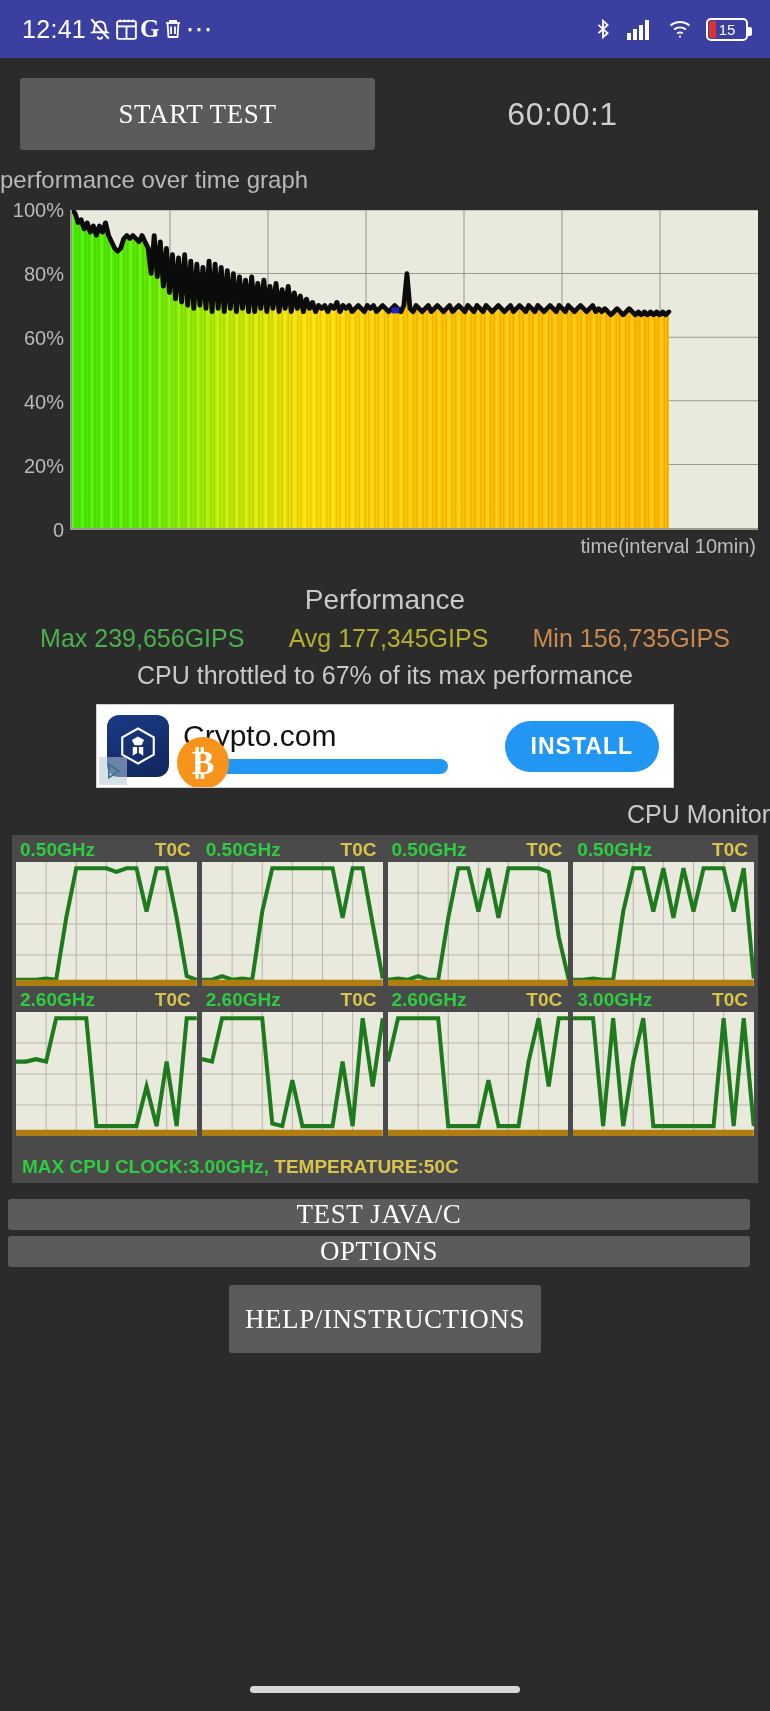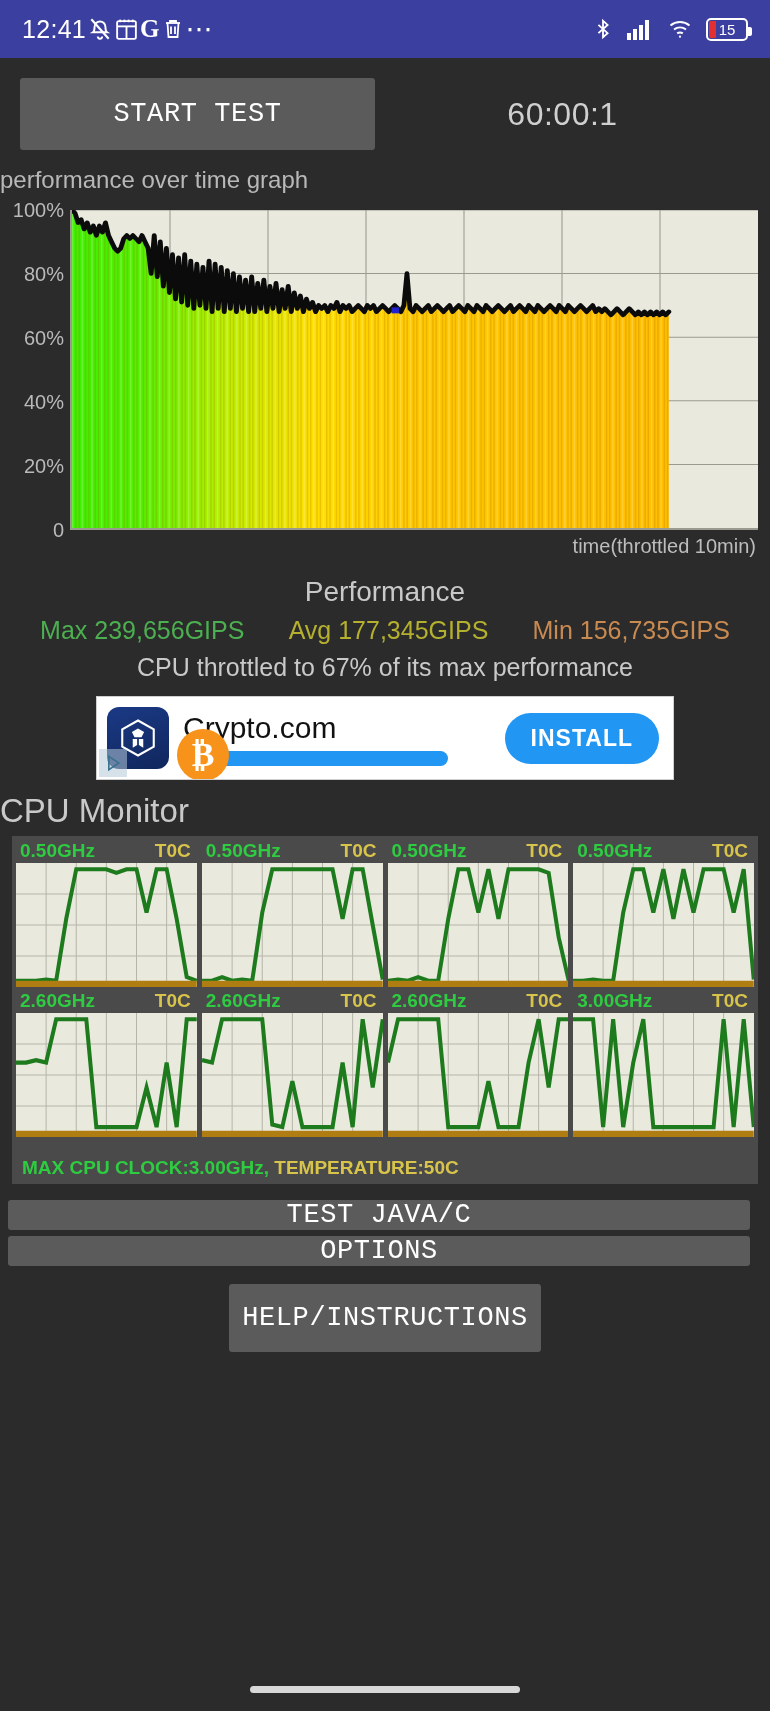--- a/index.html
+++ b/index.html
@@ -45,21 +45,21 @@
   .row-top {
     display: flex; align-items: center;
     padding: 20px 20px 0 20px;
   }
   .btn {
     background: #5b5b5b; color: #ffffff;
     border: none; border-radius: 3px;
     font-size: 27px; letter-spacing: .6px;
     display: flex; align-items: center; justify-content: center;
     cursor: pointer;
-    font-family: Liberation Mono, monospace;
+    font-family: Liberation Serif, serif;
   }
   .btn-start { width: 355px; height: 72px; }
   .timer {
     flex: 1; text-align: center; color: #cfcfcf;
     font-size: 32px; letter-spacing: .5px;
   }
 
   .graph-title {
     text-align: left; color: #b8b8b8;
     font-size: 24px; margin: 16px 0 6px 0;
@@ -82,21 +82,21 @@
     overflow: hidden;
   }
   .plot svg { display:block; width: 100%; height: 100%; }
   .xaxis-label {
     position: absolute; right: 2px; bottom: -6px;
     color: #bdbdbd; font-size: 20px;
   }
 
   
   .perf-title {
-    text-align:center; color:#c9c9c9; font-size: 28px; margin-top: 24px;
+    text-align:center; color:#c9c9c9; font-size: 28px; margin-top: 32px;
   }
   .perf-stats {
     display:flex; justify-content: space-around; align-items:center;
     margin-top: 8px; padding: 0 18px;
     font-size: 25px;
   }
   .throttle {
     text-align:center; color:#c9c9c9; font-size: 25px; margin-top: 8px;
   }
 
@@ -128,21 +128,21 @@
     letter-spacing: 1px; font-weight: bold; flex: 0 0 auto;
   }
   .ad-adchoice {
     position:absolute; left: 2px; bottom: 2px; width: 28px; height: 28px;
     background: rgba(180,200,215,.55);
     display:flex; align-items:center; justify-content:center;
   }
   .ad-adchoice svg { display:block; }
 
   
-  .cpu-title { text-align:left; color:#c9c9c9; font-size: 33px; margin-top: 12px; }
+  .cpu-title { text-align:right; color:#c9c9c9; font-size: 25px; margin-top: 12px; }
   .cpu-panel {
     margin: 6px 12px 0 12px; background:#4a4a4a; padding: 4px 4px 2px 4px;
   }
   .cpu-row { display:flex; gap: 5px; }
   .cpu-cell { flex: 1; min-width: 0; }
   .cpu-cell-head {
     display:flex; justify-content: space-between; align-items:center;
     padding: 0 6px 1px 4px; font-size: 19px; font-weight: bold;
     font-family: "Liberation Sans", sans-serif;
   }
@@ -468,21 +468,21 @@
             <rect x="543" y="105.6" width="1.4" height="214.4" fill="#a06000"></rect>
             <rect x="546" y="102.39999999999998" width="1.4" height="217.60000000000002" fill="#a06000"></rect>
             <rect x="549" y="105.6" width="1.4" height="214.4" fill="#ffffff"></rect>
             <rect x="552" y="102.39999999999998" width="1.4" height="217.60000000000002" fill="#a06000"></rect>
             <rect x="555" y="105.6" width="1.4" height="214.4" fill="#a06000"></rect>
           </g>
         <path id="chart-line" fill="none" stroke="#0b0b0b" stroke-width="4.5" stroke-linejoin="round" stroke-linecap="round" d="M0.00 0.00 L2.84 3.20 L5.68 12.80 L8.52 9.60 L11.36 19.20 L14.20 12.80 L17.04 22.40 L19.89 16.00 L22.73 25.60 L25.57 16.00 L28.41 22.40 L31.25 12.80 L34.09 25.60 L36.93 32.00 L39.77 38.40 L42.61 41.60 L45.45 38.40 L48.29 28.80 L51.13 25.60 L53.98 28.80 L56.82 25.60 L59.66 28.80 L62.50 32.00 L65.34 25.60 L68.18 32.00 L71.02 38.40 L73.86 64.00 L76.70 25.60 L79.54 67.20 L82.38 32.00 L85.22 76.80 L88.07 38.40 L90.91 83.20 L93.75 44.80 L96.59 89.60 L99.43 48.00 L102.27 92.80 L105.11 44.80 L107.95 96.00 L110.79 51.20 L113.63 99.20 L116.47 54.40 L119.31 96.00 L122.16 57.60 L125.00 99.20 L127.84 51.20 L130.68 102.40 L133.52 54.40 L136.36 99.20 L139.20 57.60 L142.04 102.40 L144.88 60.80 L147.72 99.20 L150.56 64.00 L153.40 102.40 L156.24 67.20 L159.09 99.20 L161.93 70.40 L164.77 102.40 L167.61 67.20 L170.45 102.40 L173.29 73.60 L176.13 99.20 L178.97 70.40 L181.81 102.40 L184.65 76.80 L187.49 99.20 L190.33 73.60 L193.18 102.40 L196.02 80.00 L198.86 99.20 L201.70 76.80 L204.54 102.40 L207.38 83.20 L210.22 99.20 L213.06 86.40 L215.90 102.40 L218.74 89.60 L221.58 99.20 L224.42 92.80 L227.27 102.40 L230.11 96.00 L232.95 99.20 L235.79 96.00 L238.63 102.40 L241.47 96.00 L244.31 99.20 L247.15 92.80 L249.99 102.40 L252.83 96.00 L255.67 99.20 L258.51 96.00 L261.36 102.40 L264.20 99.20 L267.04 96.00 L269.88 99.20 L272.72 102.40 L275.56 96.00 L278.40 99.20 L281.24 96.00 L284.08 102.40 L286.92 99.20 L289.76 96.00 L292.60 99.20 L295.44 102.40 L298.29 99.20 L301.13 96.00 L303.97 99.20 L306.81 102.40 L309.65 96.00 L312.49 64.00 L315.33 99.20 L318.17 102.40 L321.01 96.00 L323.85 99.20 L326.69 102.40 L329.53 99.20 L332.38 96.00 L335.22 102.40 L338.06 99.20 L340.90 96.00 L343.74 99.20 L346.58 102.40 L349.42 99.20 L352.26 96.00 L355.10 102.40 L357.94 99.20 L360.78 96.00 L363.62 99.20 L366.47 102.40 L369.31 96.00 L372.15 99.20 L374.99 102.40 L377.83 96.00 L380.67 99.20 L383.51 102.40 L386.35 96.00 L389.19 99.20 L392.03 102.40 L394.87 99.20 L397.71 96.00 L400.56 99.20 L403.40 102.40 L406.24 99.20 L409.08 96.00 L411.92 102.40 L414.76 99.20 L417.60 96.00 L420.44 99.20 L423.28 102.40 L426.12 96.00 L428.96 99.20 L431.80 102.40 L434.64 96.00 L437.49 99.20 L440.33 102.40 L443.17 99.20 L446.01 96.00 L448.85 99.20 L451.69 102.40 L454.53 96.00 L457.37 99.20 L460.21 102.40 L463.05 96.00 L465.89 99.20 L468.73 102.40 L471.58 99.20 L474.42 96.00 L477.26 99.20 L480.10 102.40 L482.94 99.20 L485.78 96.00 L488.62 102.40 L491.46 99.20 L494.30 102.40 L497.14 99.20 L499.98 102.40 L502.82 105.60 L505.67 102.40 L508.51 99.20 L511.35 102.40 L514.19 105.60 L517.03 102.40 L519.87 99.20 L522.71 102.40 L525.55 105.60 L528.39 102.40 L531.23 105.60 L534.07 102.40 L536.91 105.60 L539.76 102.40 L542.60 105.60 L545.44 102.40 L548.28 105.60 L551.12 102.40 L553.96 105.60 L556.80 102.40"></path>
         <rect id="chart-marker" x="298.1265306122449" y="98" width="7" height="6" fill="#2222cc"></rect>
       </svg>
     </div>
-    <div class="xaxis-label">time(throttled 10min)</div>
+    <div class="xaxis-label">time(interval 10min)</div>
   </div>
 
   <div class="perf-title">Performance</div>
   <div class="perf-stats">
     <span style="color:#4caf50">Max 239,656GIPS</span>
     <span style="color:#b5b02e">Avg 177,345GIPS</span>
     <span style="color:#c98a52">Min 156,735GIPS</span>
   </div>
   <div class="throttle">CPU throttled to 67% of its max performance</div>
 

